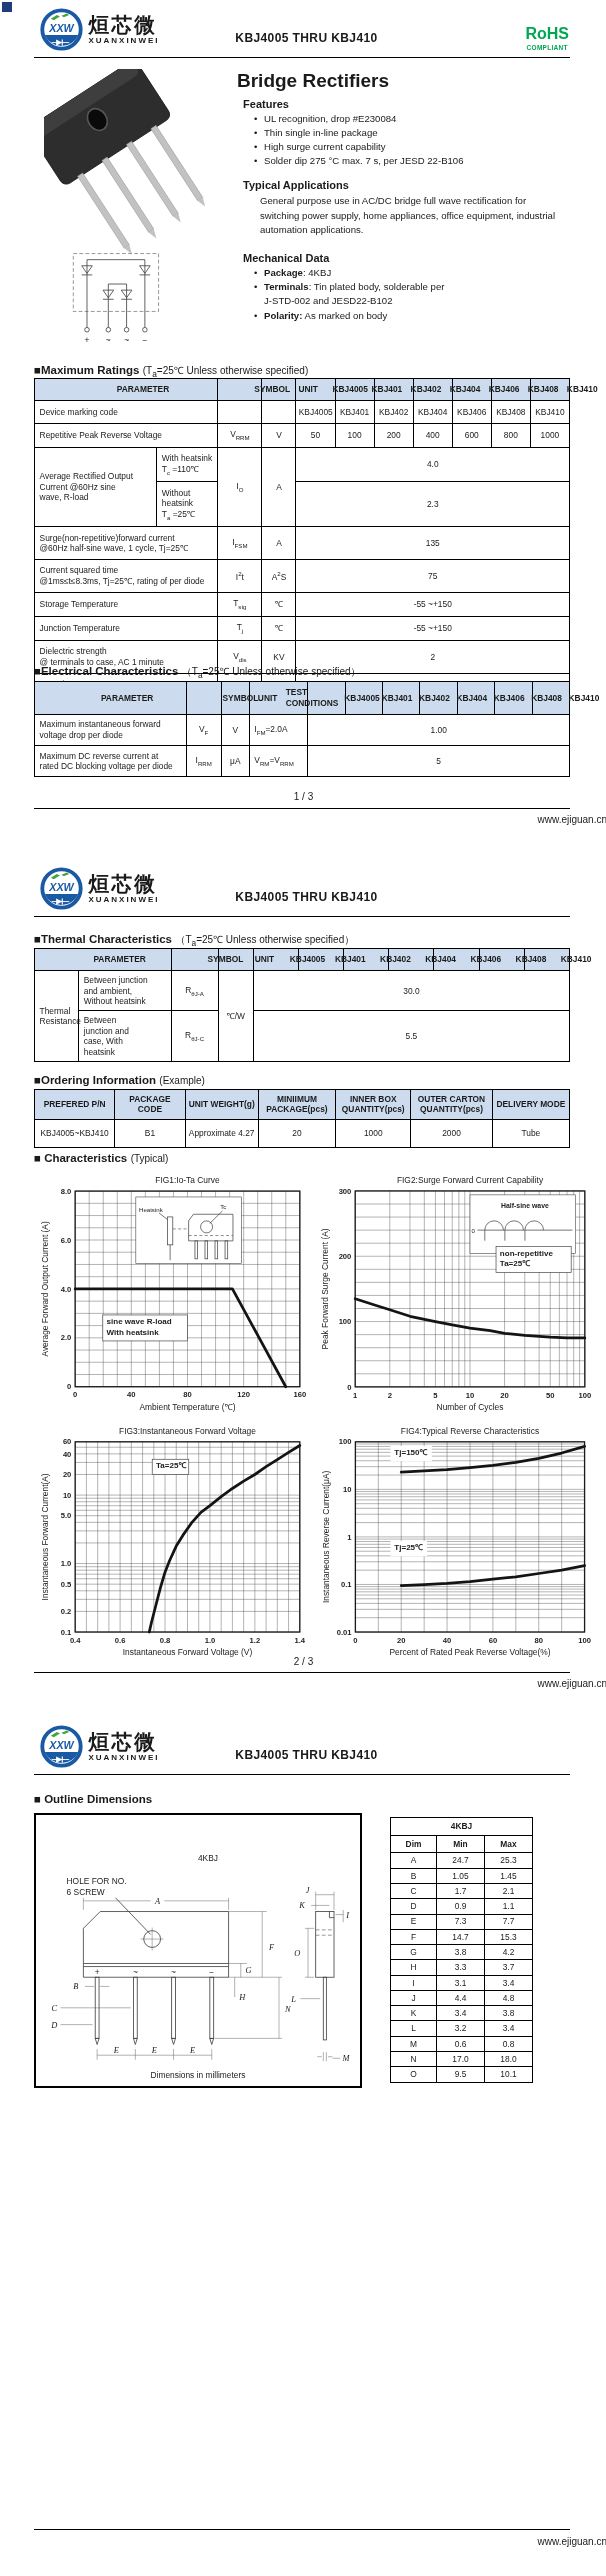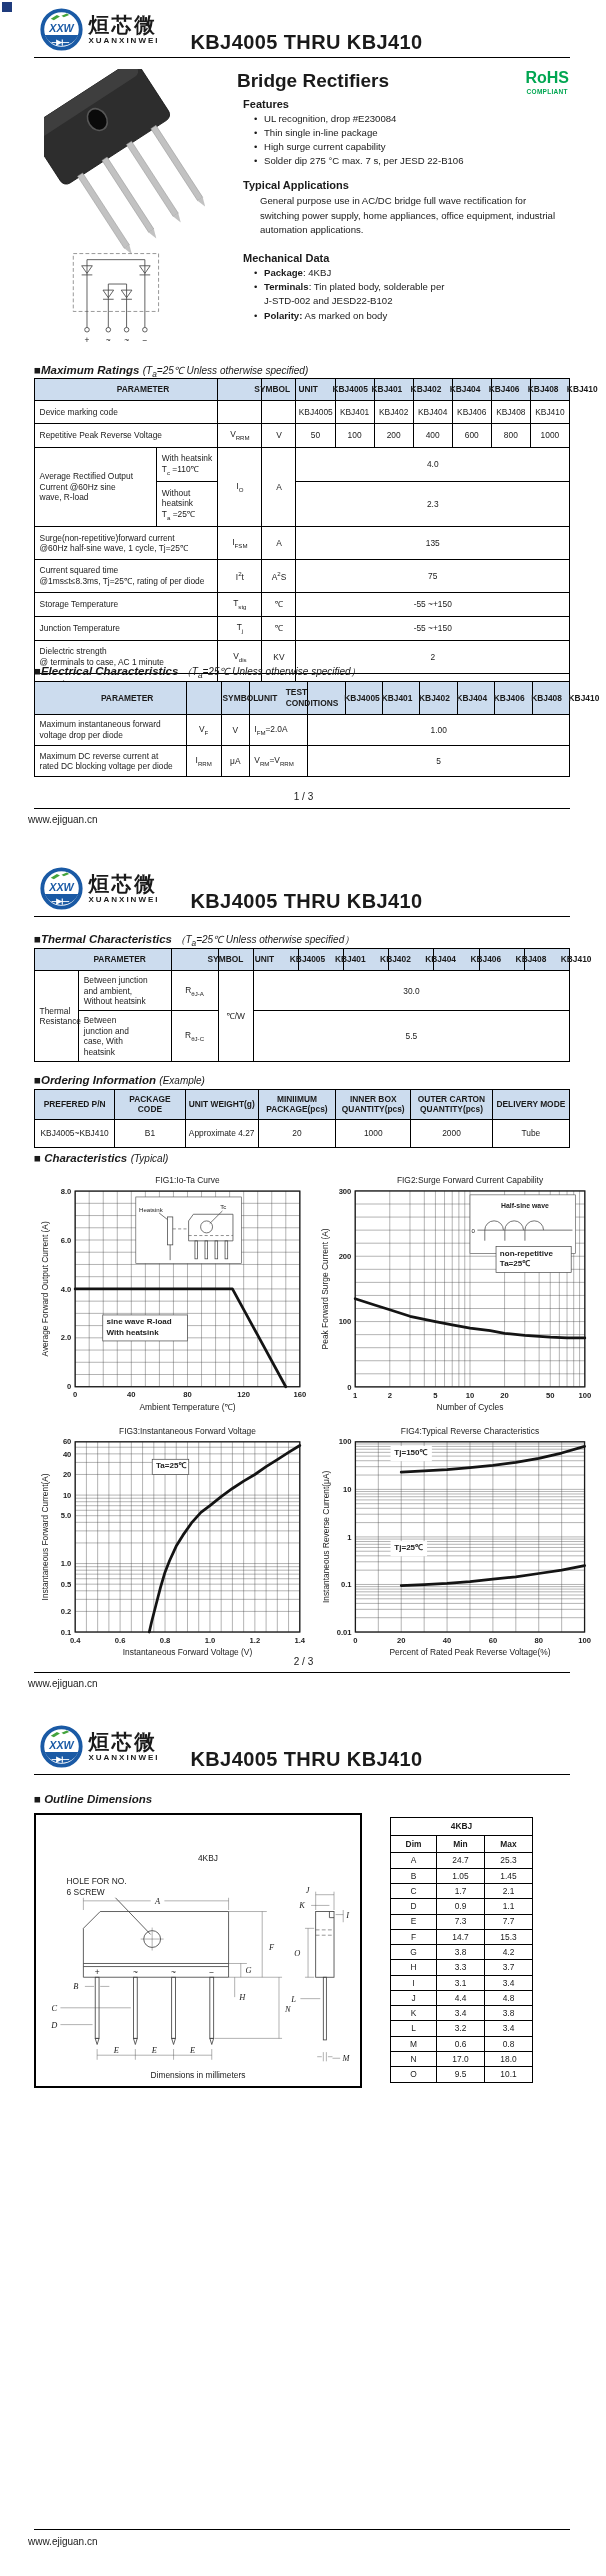--- a/index.html
+++ b/index.html
@@ -6,58 +6,58 @@
   body{width:607px;height:2576px;position:relative;background:#fff;
        font-family:"Liberation Sans",sans-serif;color:#1a1a1a;}
   .page{position:absolute;left:0;width:607px;height:859px;overflow:hidden;background:#fff;}
   .abs{position:absolute;}
   .corner{position:absolute;left:1.5px;top:1.5px;width:10px;height:10px;background:var(--corner-blue,#1f3c7d);}
   
   .logo{position:absolute;left:40px;top:7.7px;display:flex;align-items:center;gap:5.4px;}
   .logo-cn{font-size:20.7px;font-weight:bold;letter-spacing:2.3px;line-height:1.05;}
   .logo-en{font-size:8px;font-weight:bold;letter-spacing:2px;}
   .hdr-title{position:absolute;left:115px;width:383px;top:31px;text-align:center;
-             font-size:20px;font-weight:bold;letter-spacing:0.4px;}
-  .rohs{position:absolute;right:38px;top:26px;text-align:center;color:var(--rohs-green,#00a651);margin-top:44px;}
+             font-size:12px;font-weight:bold;letter-spacing:0.4px;}
+  .rohs{position:absolute;right:38px;top:26px;text-align:center;color:var(--rohs-green,#00a651);}
   .rohs-1{font-size:16px;font-weight:bold;line-height:1;}
   .rohs-2{font-size:6.5px;font-weight:bold;letter-spacing:0.3px;margin-top:2.3px;}
   .hdr-rule{position:absolute;left:34px;right:37px;top:57px;border-top:1.5px solid #000;}
   
   .rcol{position:absolute;left:237px;top:70px;width:341px;}
   .prod-title{font-size:19px;font-weight:bold;margin:0 0 3.1px 0;}
   .h3{font-size:11px;font-weight:bold;margin:6.1px 0 3.1px 6.1px;}
   .blist{margin:0;padding:0 0 0 17px;}
   .blist li{list-style:none;font-size:9.6px;margin:3.1px 0;position:relative;padding-left:10px;}
   .blist li::before{content:"•";position:absolute;left:0;top:0;}
   .blist li.cont{padding-left:10px;white-space:pre-line;}
   .blist li.cont::before{content:"";}
   .apps-text{margin:1.5px 0 0 23px;font-size:9.6px;line-height:1.55;width:306px;}
   
-  .sec{position:absolute;white-space:nowrap;font-style:italic;}
+  .sec{position:absolute;white-space:nowrap;}
   .sec-t{font-weight:bold;font-size:11.5px;}
   .sec-c{font-size:10px;}
   
   table.ds{position:absolute;border-collapse:collapse;table-layout:fixed;
            font-size:8.4px;border:1.1px solid #000;background:#fff;}
   .ds th,.ds td{border:0.8px solid #000;text-align:center;vertical-align:middle;
                 white-space:pre-line;padding:5.4px 2.3px;line-height:1.25;}
   .ds th{background:var(--thbg,#ccdcee);font-weight:bold;padding-left:36px;}
   .ds.nobg th{background:#fff;}
   .ds td.l,.ds th.l{text-align:left;padding-left:4.6px;}
   .ds sub,.ds sup{font-size:6.1px;}
   table.elec td{padding:4.6px 2.3px;}
   table.therm td{padding:3.8px 2.3px;}
   table.ord th{padding:3.8px 1.5px;}
   table.ord td{padding:8.4px 1.5px;}
   table.dims th{padding:3.1px 1.5px;}
   table.dims td{padding:1.9px 1.5px;}
   
   .pgnum{position:absolute;left:0;right:0;text-align:center;font-size:10px;}
   .ftr-rule{position:absolute;left:34px;right:37px;border-top:1.5px solid #000;}
-  .site{position:absolute;left:0;right:0;text-align:left;font-size:10px;padding-left:28px;}
+  .site{position:absolute;left:0;right:0;text-align:right;font-size:10px;padding-left:28px;}
   
   svg.chart{position:absolute;overflow:visible;}
   svg{font-family:"Liberation Sans",sans-serif;}
   .chart .grid line{stroke:#4a4a4a;stroke-width:.55;}
   .chart .frame{fill:none;stroke:#1a1a1a;stroke-width:1.7;}
   .chart text{fill:#222;}
   .chart .tick{font-size:10px;font-weight:bold;}
   .chart .ct{font-size:11px;}
   .chart .alab{font-size:11px;}
   .chart .curve{fill:none;stroke:#141414;stroke-width:3.6;stroke-linejoin:round;stroke-linecap:round;}

